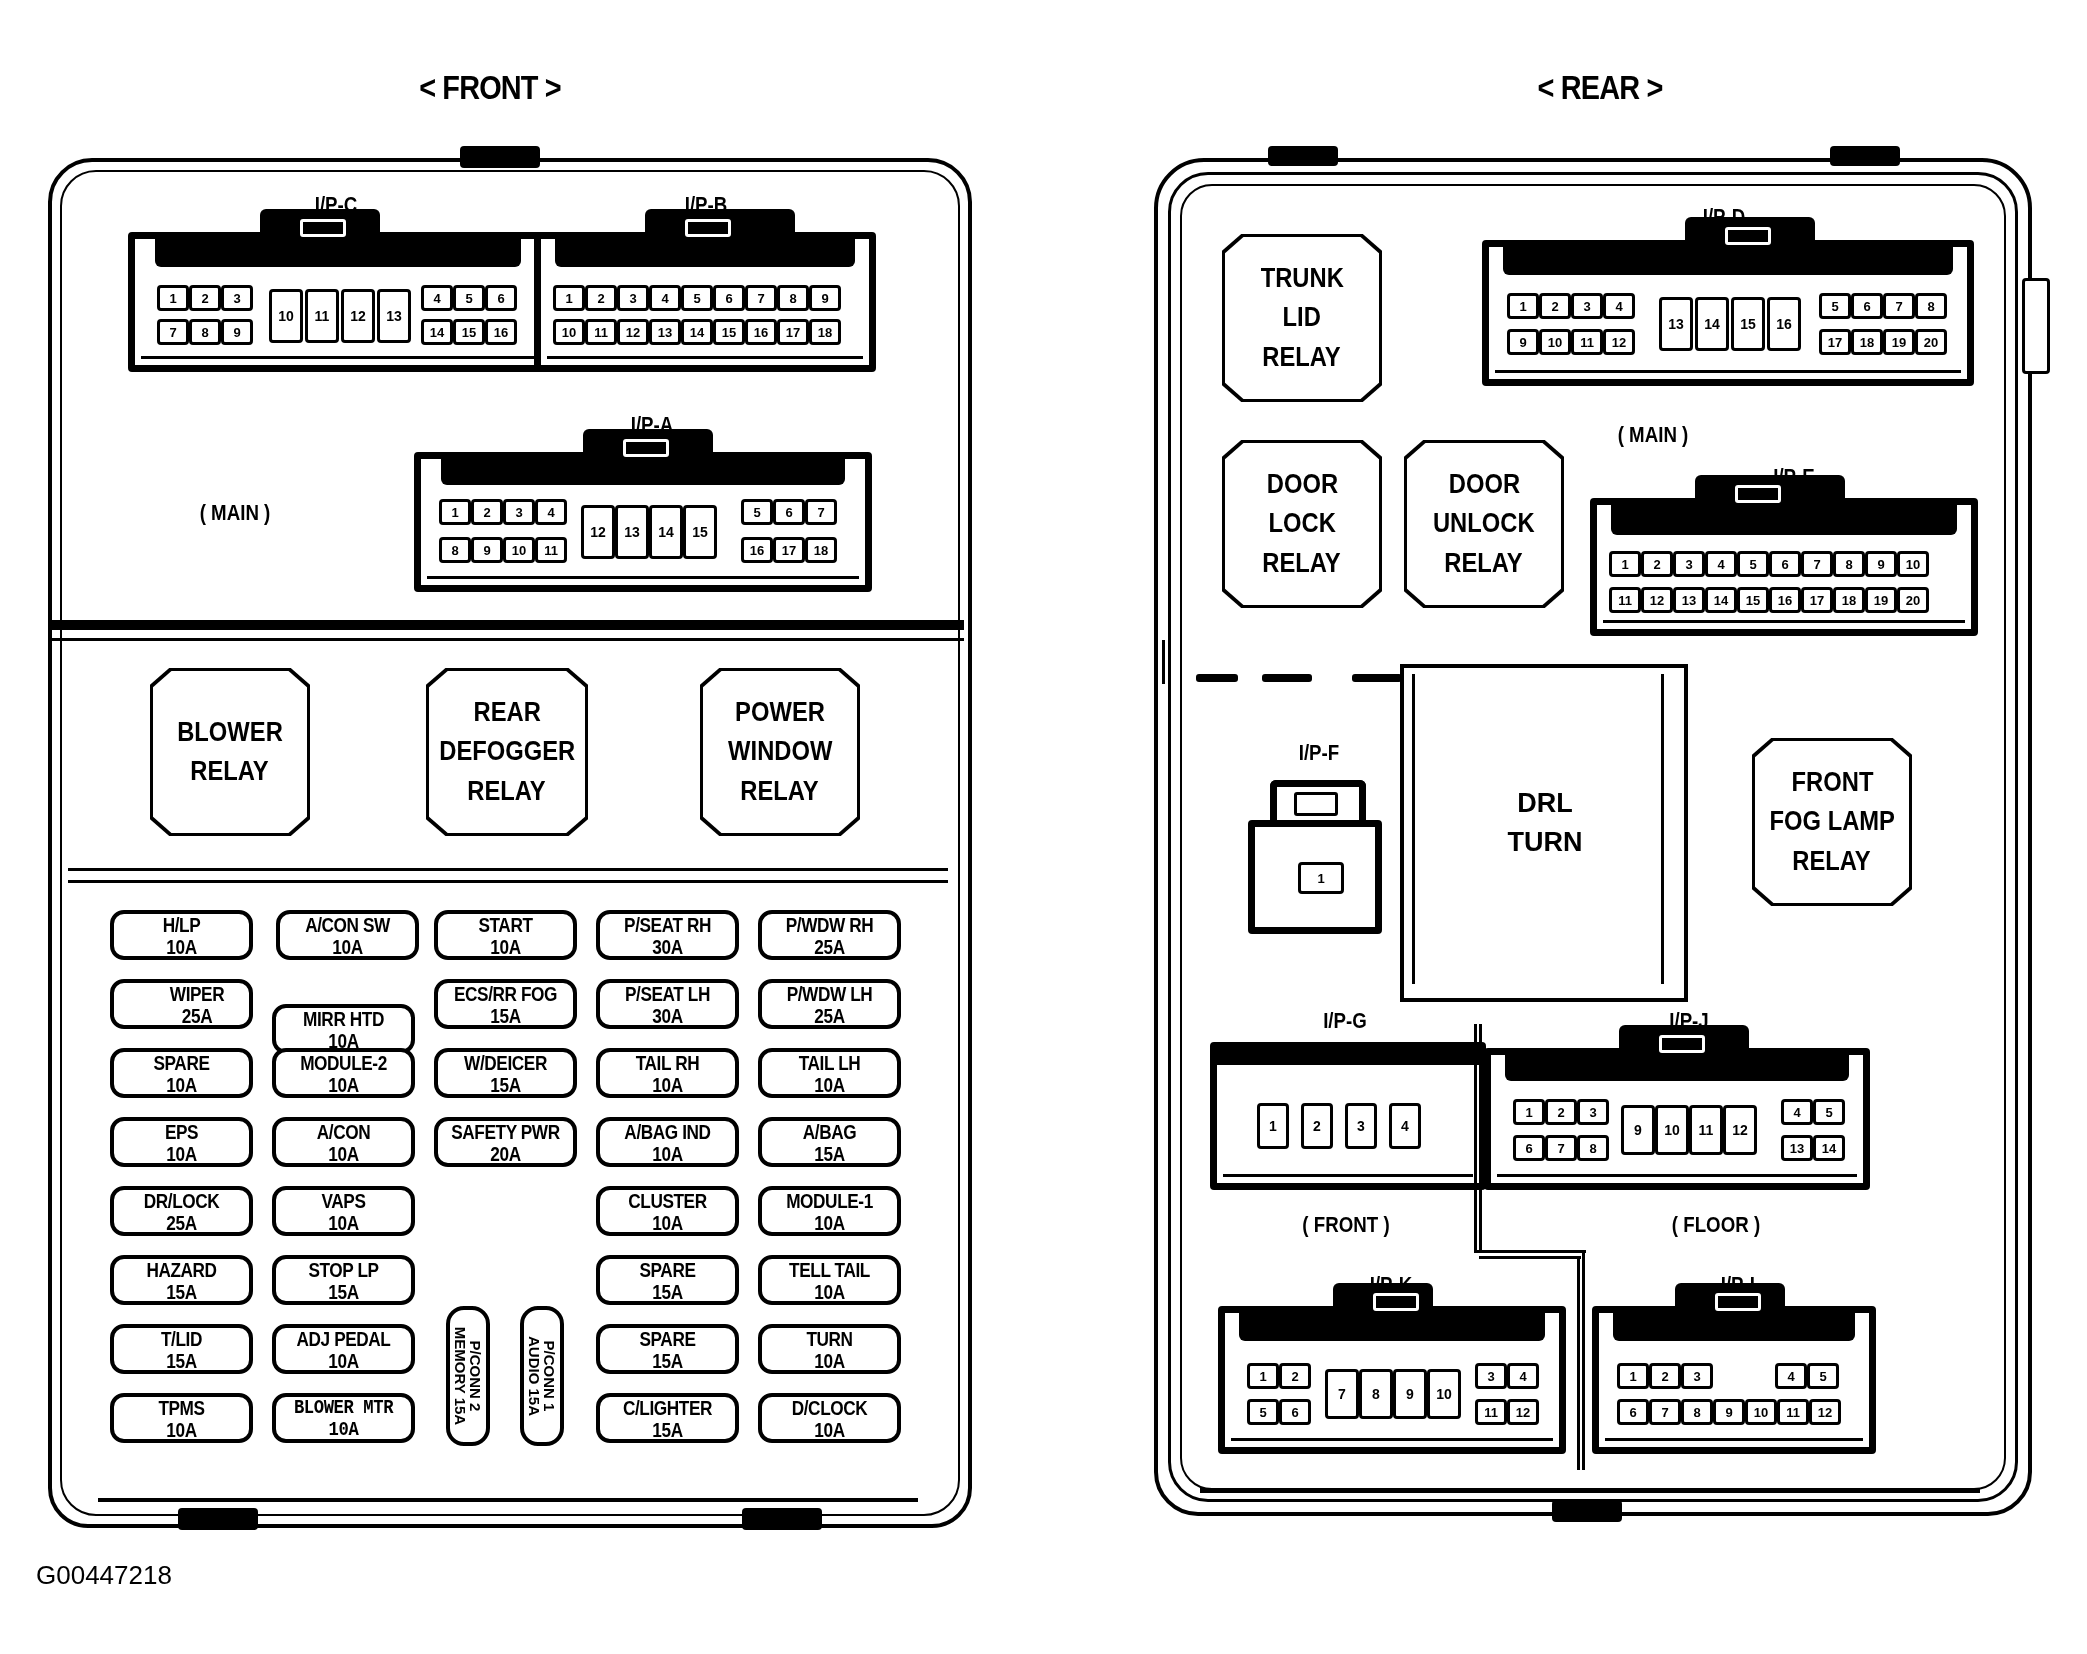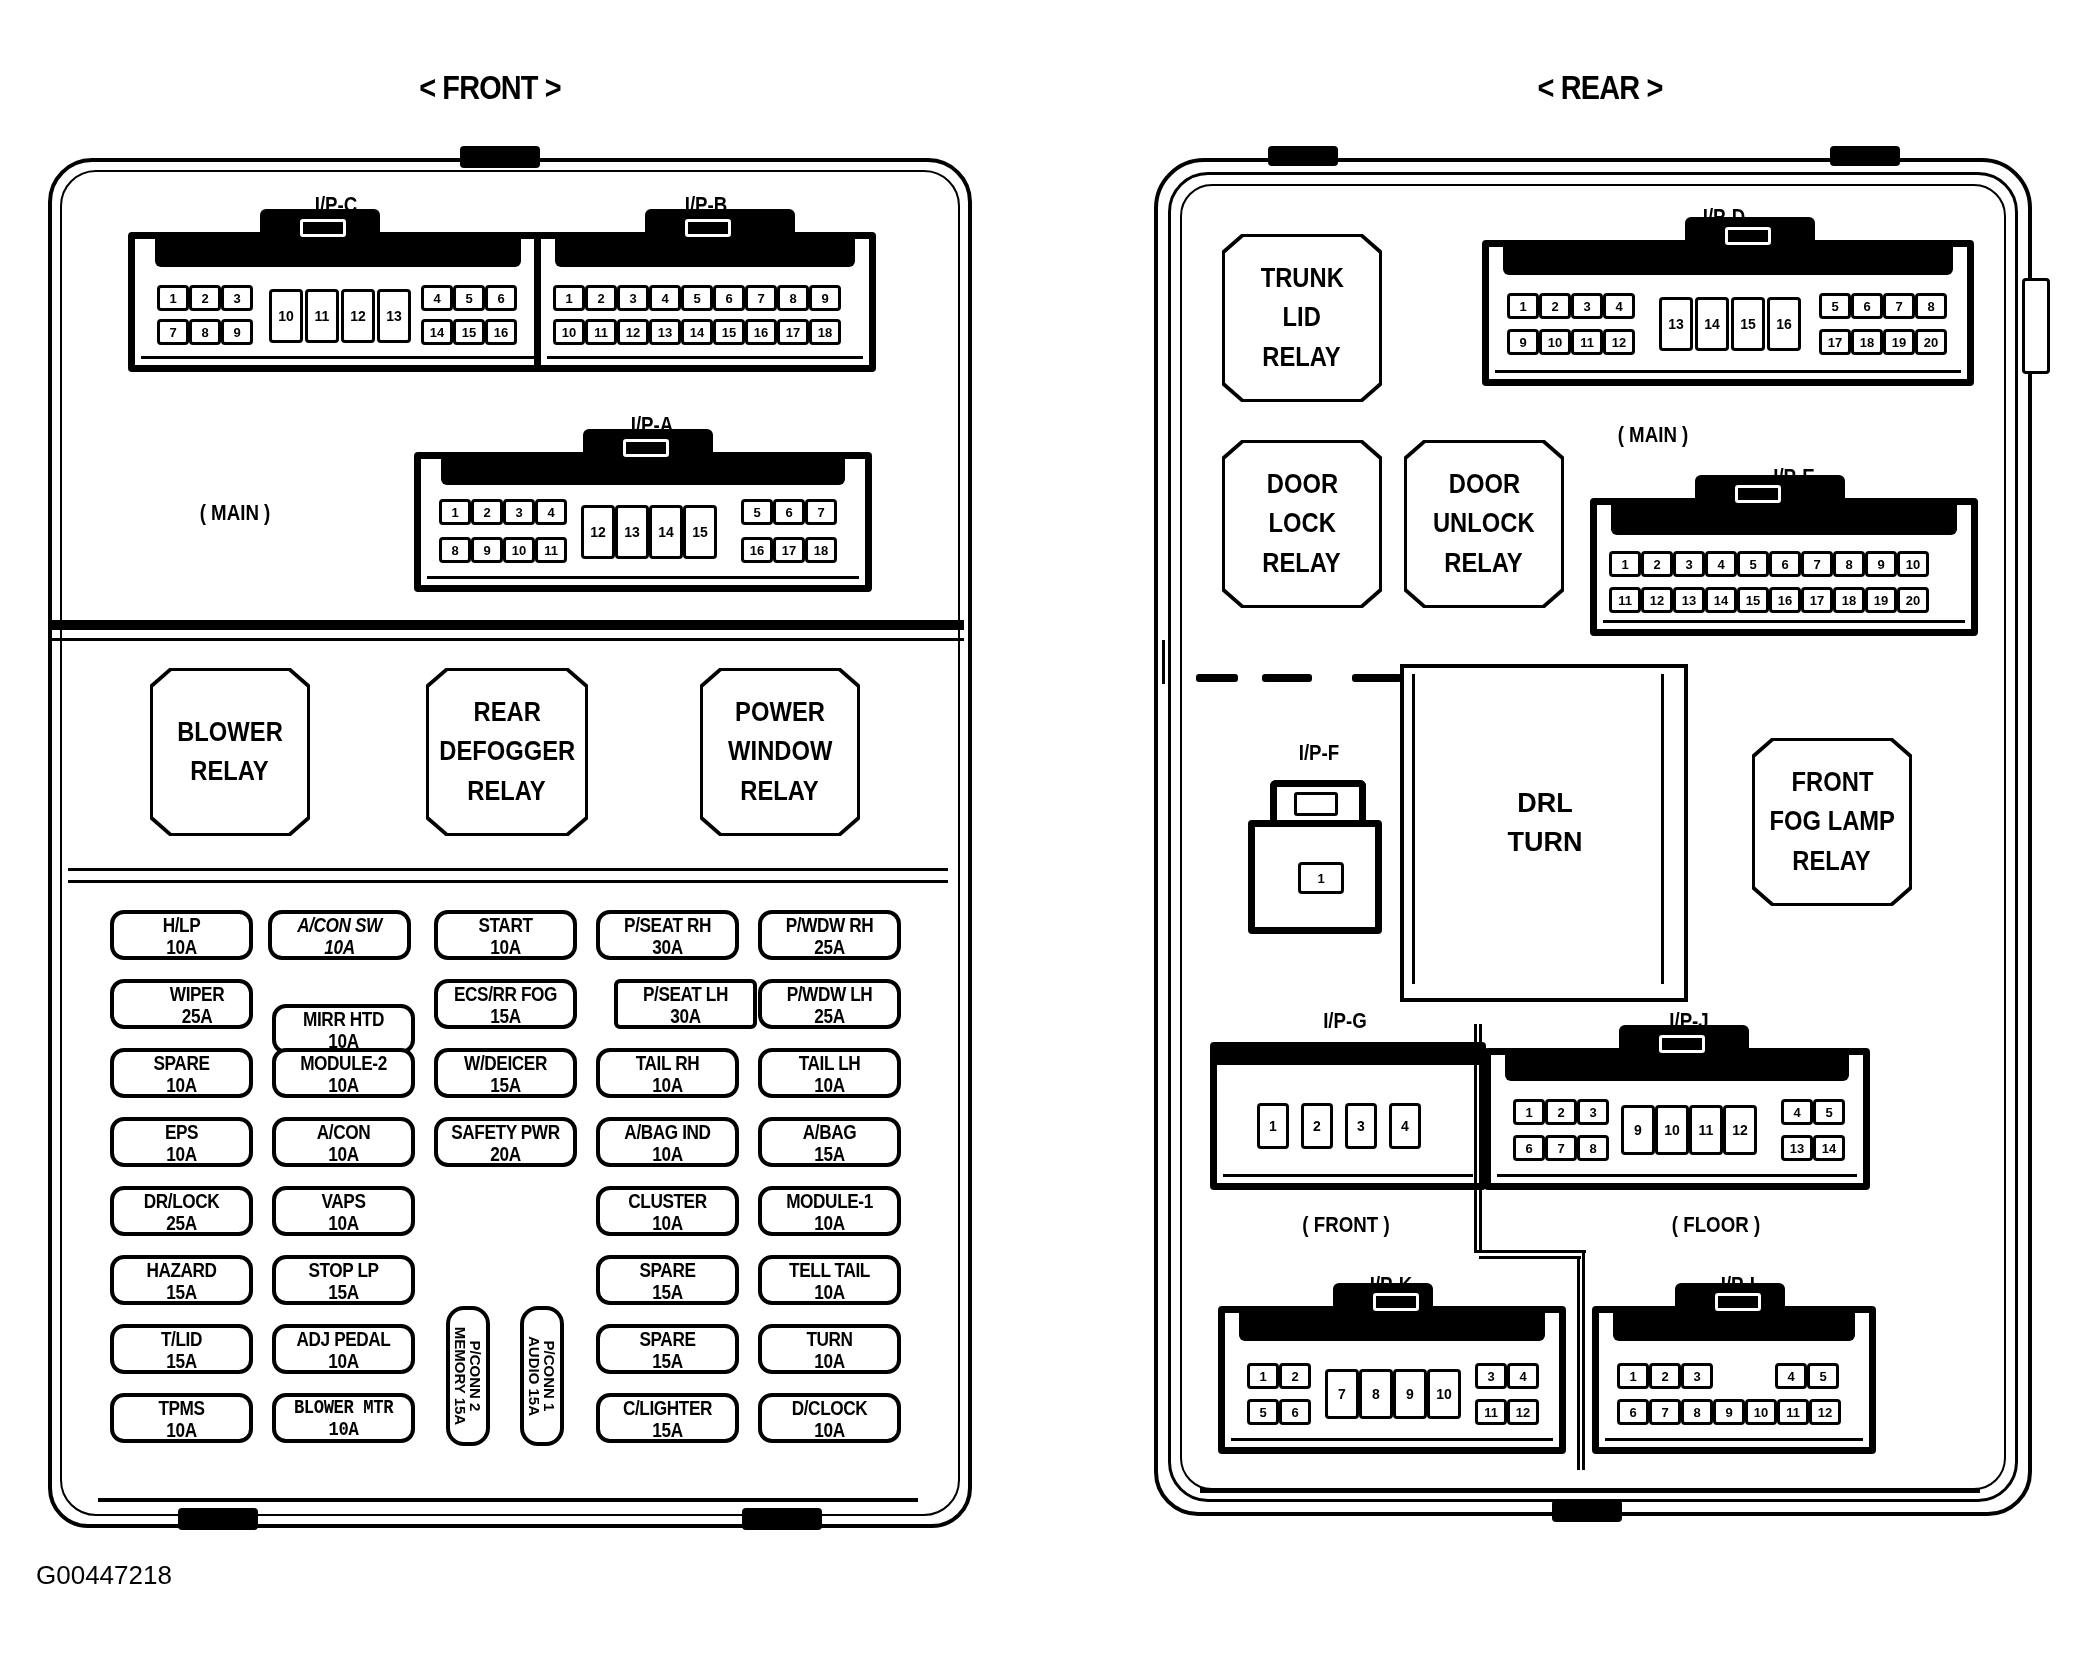--- a/index.html
+++ b/index.html
@@ -349,21 +349,21 @@
     <div class="pin" style="left: 178px; top: 86px; width: 26px; height: 20px;">11</div>
     <div class="pin" style="left: 210px; top: 86px; width: 26px; height: 20px;">12</div>
   </div>
 
 <div class="figid">G00447218</div>
 
 <div class="fuse" style="left: 110px; top: 910px;">
     <span>H/LP</span>
     <span>10A</span>
   </div>
-<div class="fuse" style="left: 268px; top: 910px; font-style: italic;">
+<div class="fuse" style="left: 276px; top: 910px;">
     <span>A/CON SW</span>
     <span>10A</span>
   </div>
 <div class="fuse" style="left: 434px; top: 910px;">
     <span>START</span>
     <span>10A</span>
   </div>
 <div class="fuse" style="left: 596px; top: 910px;">
     <span>P/SEAT RH</span>
     <span>30A</span>
@@ -377,21 +377,21 @@
     <span>25A</span>
   </div>
 <div class="fuse" style="left: 272px; top: 979px; margin-top: 25px;">
     <span>MIRR HTD</span>
     <span>10A</span>
   </div>
 <div class="fuse" style="left: 434px; top: 979px;">
     <span>ECS/RR FOG</span>
     <span>15A</span>
   </div>
-<div class="fuse" style="left: 614px; top: 979px; border-radius: 6px;">
+<div class="fuse" style="left: 596px; top: 979px;">
     <span>P/SEAT LH</span>
     <span>30A</span>
   </div>
 <div class="fuse" style="left: 758px; top: 979px;">
     <span>P/WDW LH</span>
     <span>25A</span>
   </div>
 <div class="fuse" style="left: 110px; top: 1048px;">
     <span>SPARE</span>
     <span>10A</span>

